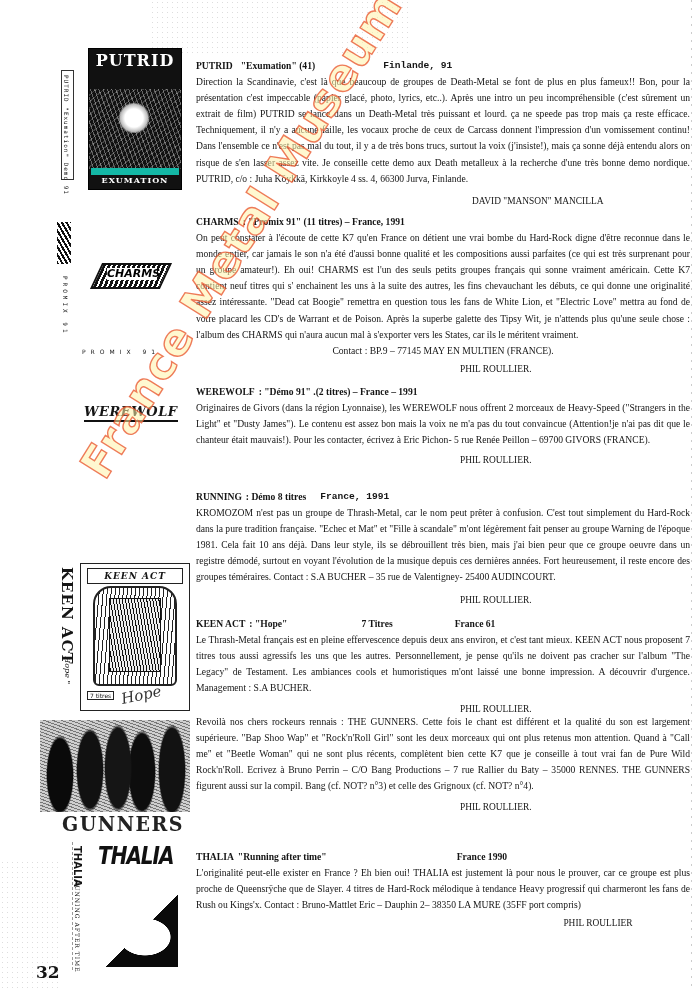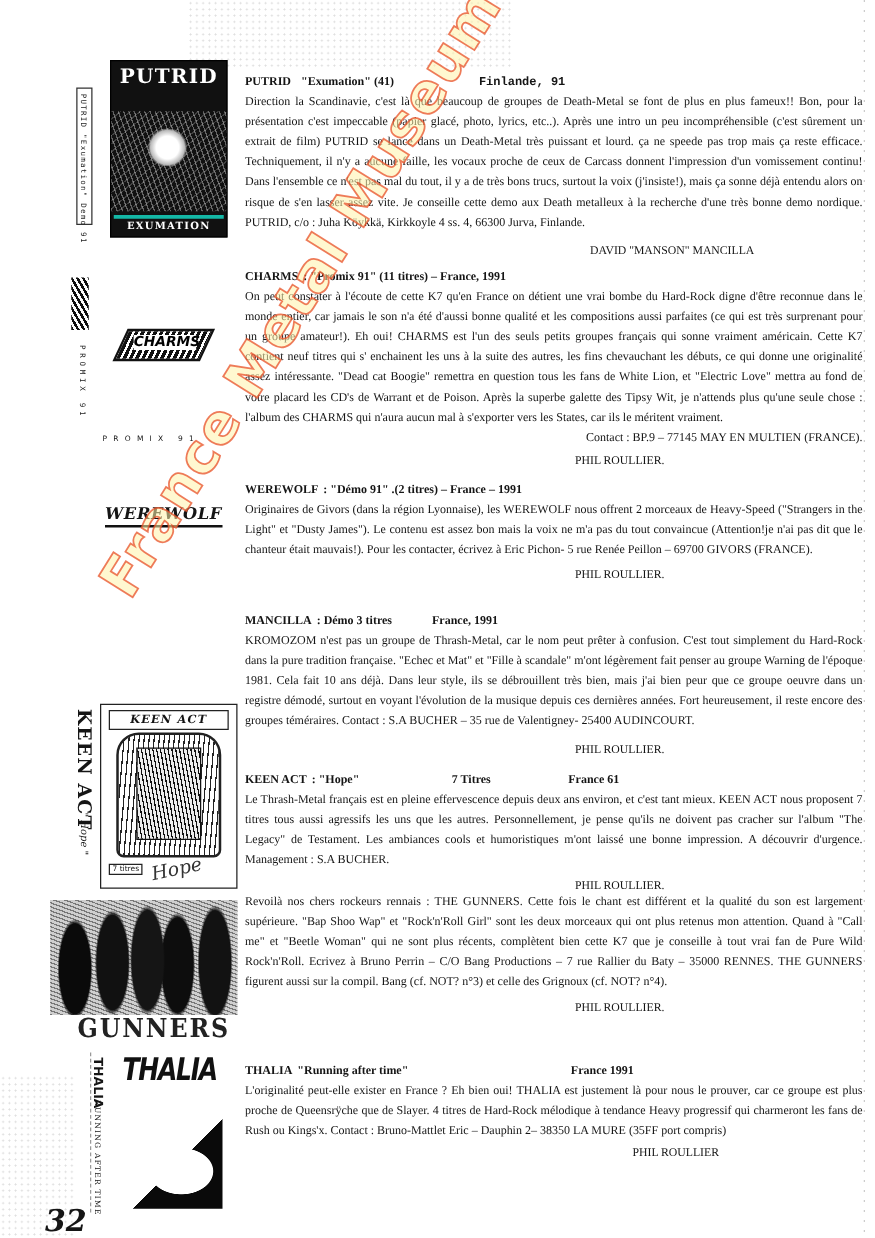--- a/index.html
+++ b/index.html
@@ -29,34 +29,34 @@
       radial-gradient(ellipse 14px 44px at 78px 48px,#151515 90%,transparent 100%),
       radial-gradient(ellipse 14px 42px at 102px 52px,#0d0d0d 90%,transparent 100%),
       radial-gradient(ellipse 14px 46px at 132px 50px,#121212 90%,transparent 100%),
       repeating-linear-gradient(20deg,#777 0 1px,#cfcfcf 1px 3px); }
     .gunners-title { position: absolute; left: 62px; top: 812px; font-family: "DejaVu Serif", serif; font-weight: bold; font-size: 19px; letter-spacing: 1.5px; color: #222; transform: scaleY(1.1); }
     .thalia-box { position: absolute; left: 72px; top: 842px; width: 108px; height: 128px; border-left: 1px dashed #999; }
     .thalia-logo { position: absolute; left: 98px; top: 843px; font-family: "DejaVu Sans", sans-serif; font-weight: bold; font-style: italic; font-size: 20px; letter-spacing: -1px; color: #111; transform: scaleY(1.25); }
     .thalia-art { position: absolute; left: 100px; top: 885px; width: 78px; height: 82px; background: radial-gradient(ellipse 36px 26px at 45px 52px,#fff 70%,transparent 72%), linear-gradient(135deg,#fff 55%,#0a0a0a 55%); }
     .thalia-spine-name { position: absolute; left: 72px; top: 846px; writing-mode: vertical-rl; font-family: "DejaVu Sans",sans-serif; font-weight:bold; font-size: 10px; }
     .thalia-spine-sub { position: absolute; left: 74px; top: 880px; writing-mode: vertical-rl; font-size: 6px; letter-spacing: 1px; font-family: "DejaVu Serif", serif; }
-    .page-number { position: absolute; left: 36px; top: 962px; font-family: "DejaVu Serif", serif; font-style: italic; font-weight: bold; font-size: 24px; }
+    .page-number { position: absolute; left: 36px; top: 962px; font-family: "DejaVu Serif", serif; font-weight: bold; font-size: 17px; }
     .keen-spine { position: absolute; left: 58px; top: 567px; writing-mode: vertical-rl; font-family: "DejaVu Serif", serif; font-weight: bold; font-size: 15px; letter-spacing: 1px; }
     .keen-spine-sub { position: absolute; left: 63px; top: 650px; writing-mode: vertical-rl; font-family: "DejaVu Serif", serif; font-style: italic; font-size: 8px; }
     .keen-cover { position: absolute; left: 80px; top: 563px; width: 108px; height: 146px; border: 1px solid #222; background:#fff; }
     .keen-cover .banner { position:absolute; left:6px; top:4px; right:6px; height:14px; border:1px solid #222; font-family:"DejaVu Serif",serif; font-style:italic; font-weight:bold; font-size:9px; text-align:center; line-height:14px; letter-spacing:1px;}
     .keen-cover .frame { position:absolute; left:12px; top:22px; right:12px; height:96px; border:2px solid #222; border-radius: 18px 18px 6px 6px; background: repeating-linear-gradient(95deg,#222 0 1px,#fff 1px 4px); }
     .keen-cover .frame::after { content:""; position:absolute; left:14px; top:10px; right:14px; bottom:12px; background: repeating-linear-gradient(80deg,#111 0 1px,#eee 1px 3px); border:1px solid #111;}
     .keen-cover .tag { position:absolute; left:6px; bottom:10px; font-size:6px; border:1px solid #222; padding:0 2px; font-family:"DejaVu Sans",sans-serif;}
     .keen-cover .hope { position:absolute; left:40px; bottom:6px; font-family:"DejaVu Serif",serif; font-style:italic; font-size:15px; color:#333; transform: rotate(-12deg);}
     .putrid-cover { position:absolute; left:88px; top:48px; width:92px; height:140px; }
     .putrid-cover .logo { position:absolute; left:4px; top:2px; right:4px; font-size:16px; color:#fff; }
     .putrid-cover .burst { position:absolute; left:28px; top:54px; width:34px; height:30px; background: radial-gradient(circle,#fff 40%,#bbb 60%,transparent 70%); }
     .putrid-cover .scene { position:absolute; left:0; right:0; top:40px; height:80px; background: repeating-linear-gradient(70deg,rgba(255,255,255,0.35) 0 1px,transparent 1px 4px), repeating-linear-gradient(-40deg,rgba(255,255,255,0.2) 0 1px,transparent 1px 5px); }
-    .putrid-cover .sub { position:absolute; left:2px; right:2px; bottom:4px; font-size:8px; color:#fff; border-top:3px solid #14b8a6; }
+    .putrid-cover .sub { position:absolute; left:2px; right:2px; bottom:4px; font-size:8px; color:#fff; border-top:7px solid #14b8a6; }
     .putrid-spine { position:absolute; left:61px; top:70px; width:11px; height:108px; border:1px solid #333; }
     .watermark { position: absolute; left: 70px; top: 460px; transform: rotate(-58deg); transform-origin: left top; font-family: "DejaVu Sans", sans-serif; font-weight: bold; font-size: 44px; color: rgba(255,243,170,0.55); -webkit-text-stroke: 1.4px rgba(232,80,40,0.75); white-space: nowrap; letter-spacing: 1px; pointer-events: none; }
     .scan-edge { position:absolute; right: 8px; top: 0; bottom: 0; width: 1px; background: repeating-linear-gradient(180deg,#ccc 0 2px,transparent 2px 8px); }
   </style>
 </head>
 <body>
 
 <div class="page">
 
   <div class="speckle" style="left:150px;top:0;width:260px;height:55px;"></div>
@@ -89,40 +89,40 @@
       <span>CHARMS</span>
     </div>
   <div class="promix">PROMIX 91</div>
 
   <div class="review" style="top:214px;">
     <div class="head">
       <span>CHARMS</span>
       <span style="margin-left:4px;">: "Promix 91" (11 titres) – France, 1991</span>
     </div>
     <p class="body">On peut constater à l'écoute de cette K7 qu'en France on détient une vrai bombe du Hard-Rock digne d'être reconnue dans le monde entier, car jamais le son n'a été d'aussi bonne qualité et les compositions aussi parfaites (ce qui est très surprenant pour un groupe amateur!). Eh oui! CHARMS est l'un des seuls petits groupes français qui sonne vraiment américain. Cette K7 contient neuf titres qui s' enchainent les uns à la suite des autres, les fins chevauchant les débuts, ce qui donne une originalité assez intéressante. "Dead cat Boogie" remettra en question tous les fans de White Lion, et "Electric Love" mettra au fond de votre placard les CD's de Warrant et de Poison. Après la superbe galette des Tipsy Wit, je n'attends plus qu'une seule chose : l'album des CHARMS qui n'aura aucun mal à s'exporter vers les States, car ils le méritent vraiment.</p>
-    <div style="text-align:right;">Contact : BP.9 – 77145 MAY EN MULTIEN (FRANCE).</div>
+    <div style="text-align:center;">Contact : BP.9 – 77145 MAY EN MULTIEN (FRANCE).</div>
     <div class="sig" style="padding-left:264px;margin-top:2px;">PHIL ROULLIER.</div>
   </div>
 
   <div class="werewolf">WEREWOLF</div>
 
   <div class="review" style="top:384px;">
     <div class="head">
       <span>WEREWOLF</span>
       <span style="margin-left:4px;">: "Démo 91" .(2 titres) – France – 1991</span>
     </div>
     <p class="body">Originaires de Givors (dans la région Lyonnaise), les WEREWOLF nous offrent 2 morceaux de Heavy-Speed ("Strangers in the Light" et "Dusty James"). Le contenu est assez bon mais la voix ne m'a pas du tout convaincue (Attention!je n'ai pas dit que le chanteur était mauvais!). Pour les contacter, écrivez à Eric Pichon- 5 rue Renée Peillon – 69700 GIVORS (FRANCE).</p>
     <div class="sig" style="padding-left:264px;margin-top:4px;">PHIL ROULLIER.</div>
   </div>
 
   <div class="review" style="top:489px;">
     <div class="head">
-      <span>MANCILLA</span>
-      <span style="margin-left:4px;">: Démo 3 titres</span>
-      <span style="margin-left:32px;">France, 1991</span>
+      <span>RUNNING</span>
+      <span style="margin-left:4px;">: Démo 8 titres</span>
+      <span style="margin-left:14px;font-family:Liberation Mono, monospace;">France, 1991</span>
     </div>
     <p class="body">KROMOZOM n'est pas un groupe de Thrash-Metal, car le nom peut prêter à confusion. C'est tout simplement du Hard-Rock dans la pure tradition française. "Echec et Mat" et "Fille à scandale" m'ont légèrement fait penser au groupe Warning de l'époque 1981. Cela fait 10 ans déjà. Dans leur style, ils se débrouillent très bien, mais j'ai bien peur que ce groupe oeuvre dans un registre démodé, surtout en voyant l'évolution de la musique depuis ces dernières années. Fort heureusement, il reste encore des groupes téméraires. Contact : S.A BUCHER – 35 rue de Valentigney- 25400 AUDINCOURT.</p>
     <div class="sig" style="padding-left:264px;margin-top:6px;">PHIL ROULLIER.</div>
   </div>
 
   <div class="keen-spine">KEEN ACT</div>
   <div class="keen-spine-sub">" Hope "</div>
   <div class="keen-cover">
     <div class="banner">KEEN ACT</div>
     <div class="frame"></div>
@@ -152,23 +152,23 @@
   <div class="thalia-box"></div>
   <div class="thalia-spine-name">THALIA</div>
   <div class="thalia-spine-sub">RUNNING AFTER TIME</div>
   <div class="thalia-logo">THALIA</div>
   <div class="thalia-art"></div>
 
   <div class="review" style="top:849px;">
     <div class="head">
       <span>THALIA</span>
       <span style="margin-left:4px;">"Running after time"</span>
-      <span style="margin-left:130px;">France 1991</span>
+      <span style="margin-left:130px;">France 1990</span>
     </div>
     <p class="body">L'originalité peut-elle exister en France ? Eh bien oui! THALIA est justement là pour nous le prouver, car ce groupe est plus proche de Queensrÿche que de Slayer. 4 titres de Hard-Rock mélodique à tendance Heavy progressif qui charmeront les fans de Rush ou Kings'x. Contact : Bruno-Mattlet Eric – Dauphin 2– 38350 LA MURE (35FF port compris)</p>
-    <div class="sig" style="padding-left:310px;margin-top:2px;">PHIL ROULLIER</div>
+    <div class="sig" style="padding-left:310px;margin-top:2px;text-align:center;">PHIL ROULLIER</div>
   </div>
 
   <div class="page-number">32</div>
 
   <div class="watermark">France Metal Museum</div>
 
 </div>
 
 </body></html>

